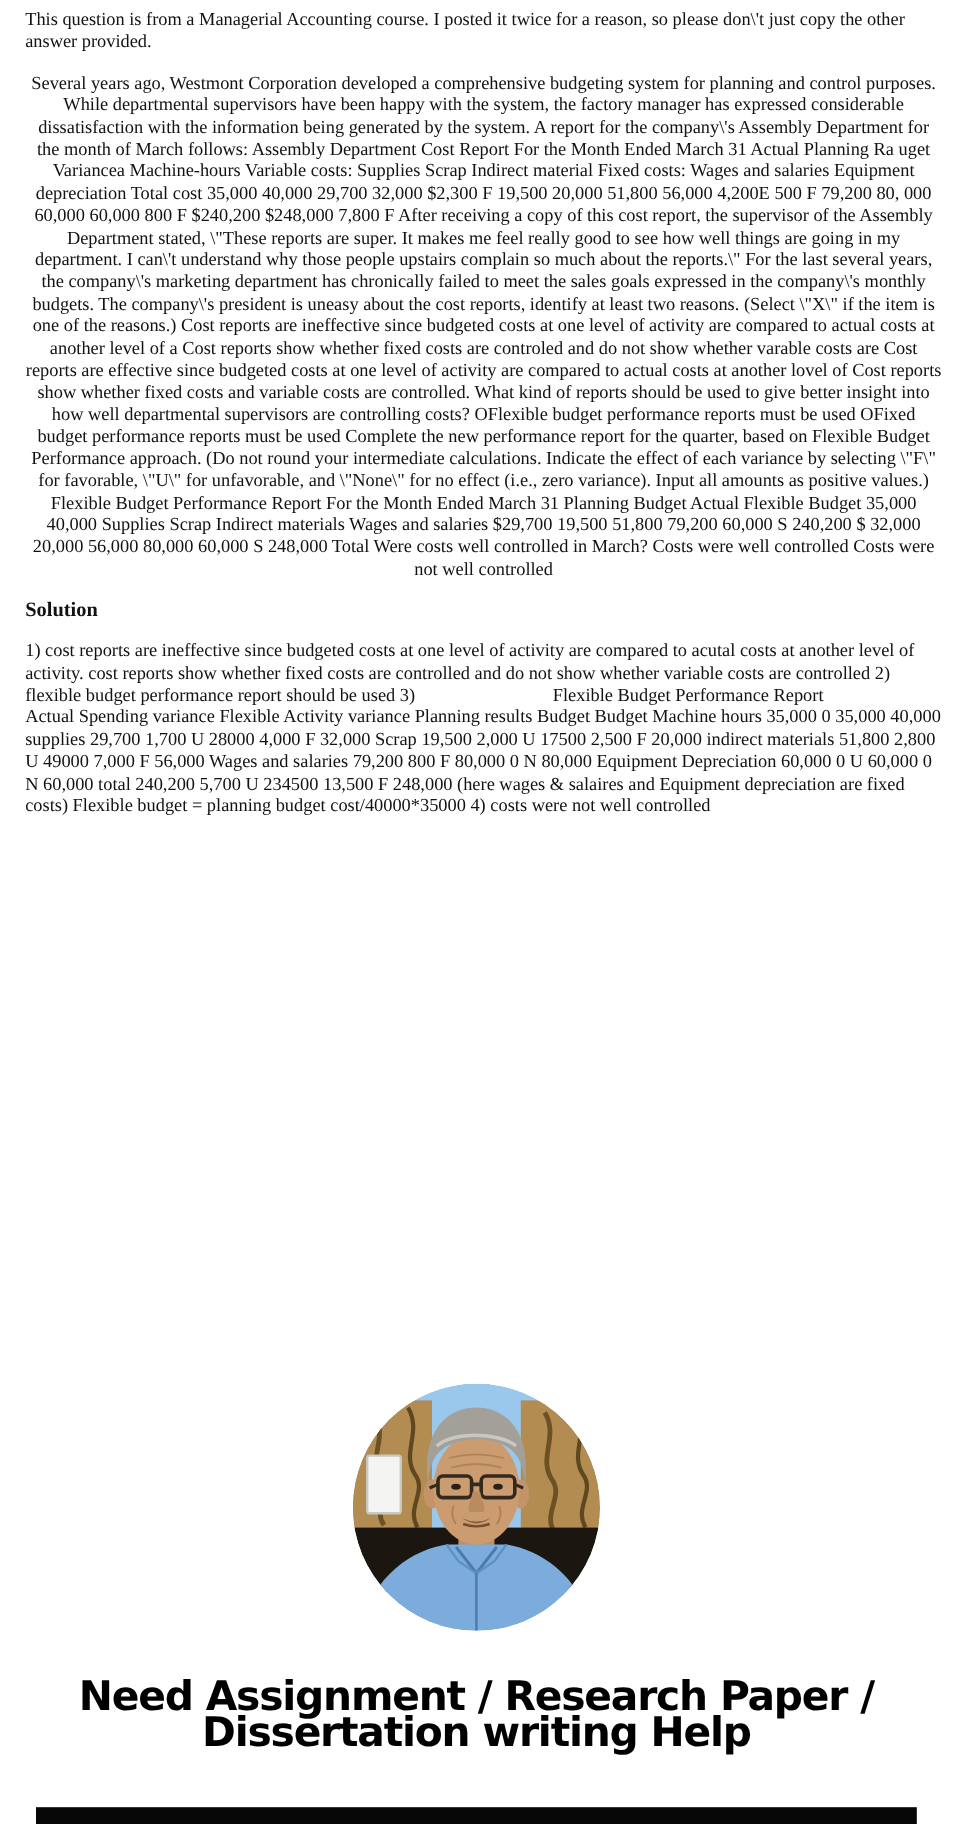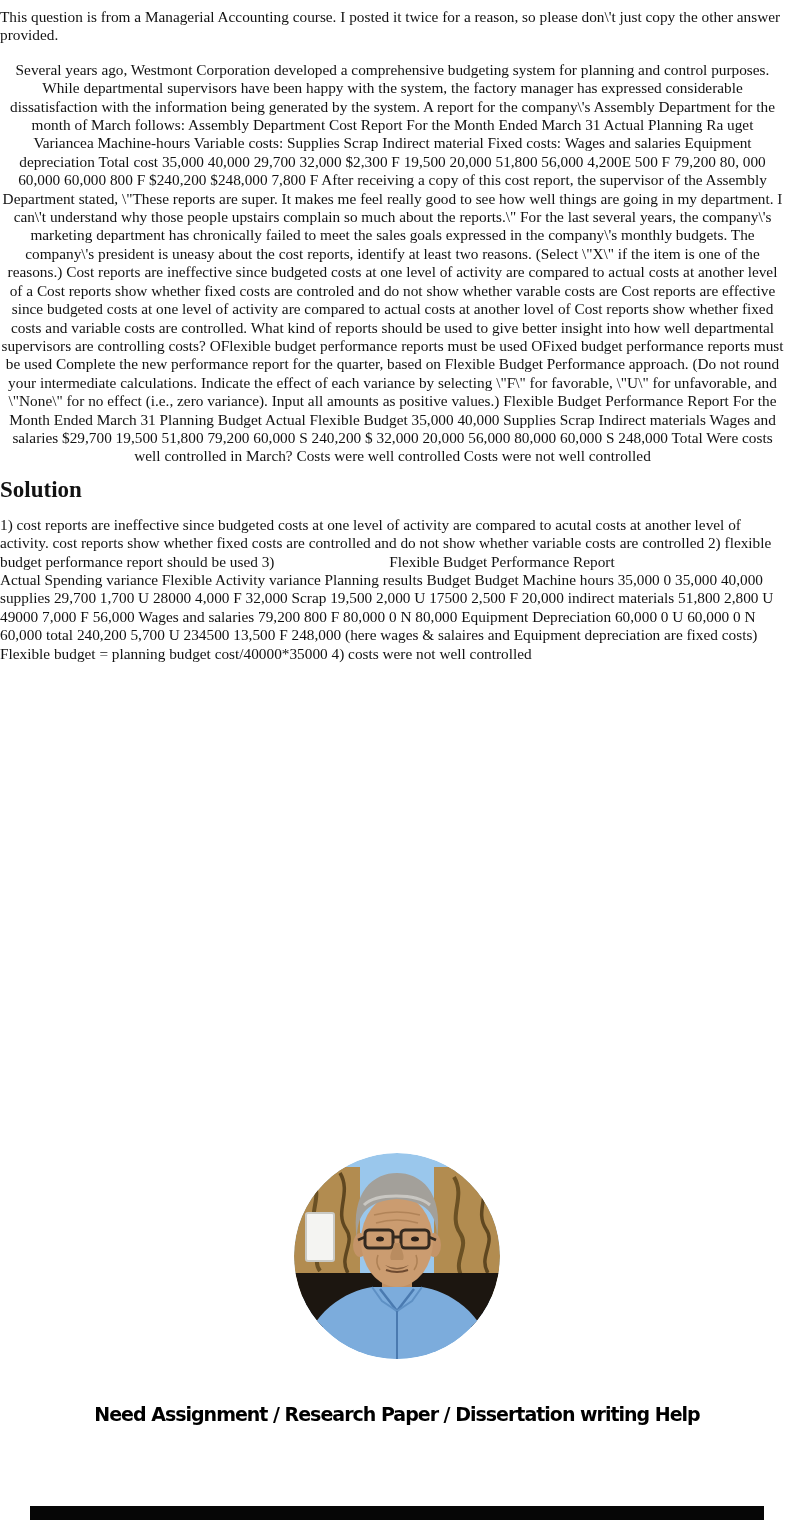--- a/index.html
+++ b/index.html
@@ -4,29 +4,29 @@
 <style>
   html,body{margin:0;padding:0;background:#ffffff;}
   .page{
     position:relative;
     width:794px;height:1523px;
     background:#ffffff;
     overflow:hidden;
     font-family:"Liberation Serif","DejaVu Serif",serif;
     color:#121212;
   }
-  .content{padding:8px 9px 0 0;}
+  .content{padding:8px 9px 0 21px;}
   .content p{
     margin:0 0 16px 0;
     font-size:15.3px;
     line-height:18.4px;
   }
   .content p.q-body{margin-bottom:13px;text-align:center;}
   .sol-heading{
-    font-size:23px;
+    font-size:17px;
     line-height:22px;
     font-weight:bold;
     margin:0 0 15px 0;
   }
   .sol-body{
     white-space:pre-wrap;
     margin:0 !important;
   }
   .avatar{
     position:absolute;
@@ -35,21 +35,21 @@
     width:206px;height:206px;
     border-radius:50%;
     overflow:hidden;
   }
   .footer{
     position:absolute;
     top:1399px;left:12px;width:770px;
     text-align:center;
     font-family:"DejaVu Sans","Liberation Sans",sans-serif;
     font-weight:bold;
-    font-size:19px;
+    font-size:34px;
     line-height:30px;
     letter-spacing:-1px;
     color:#000000;
   }
   .bottom-bar{
     position:absolute;
     top:1506px;left:30px;
     width:734px;height:14px;
     background:#060606;
   }

